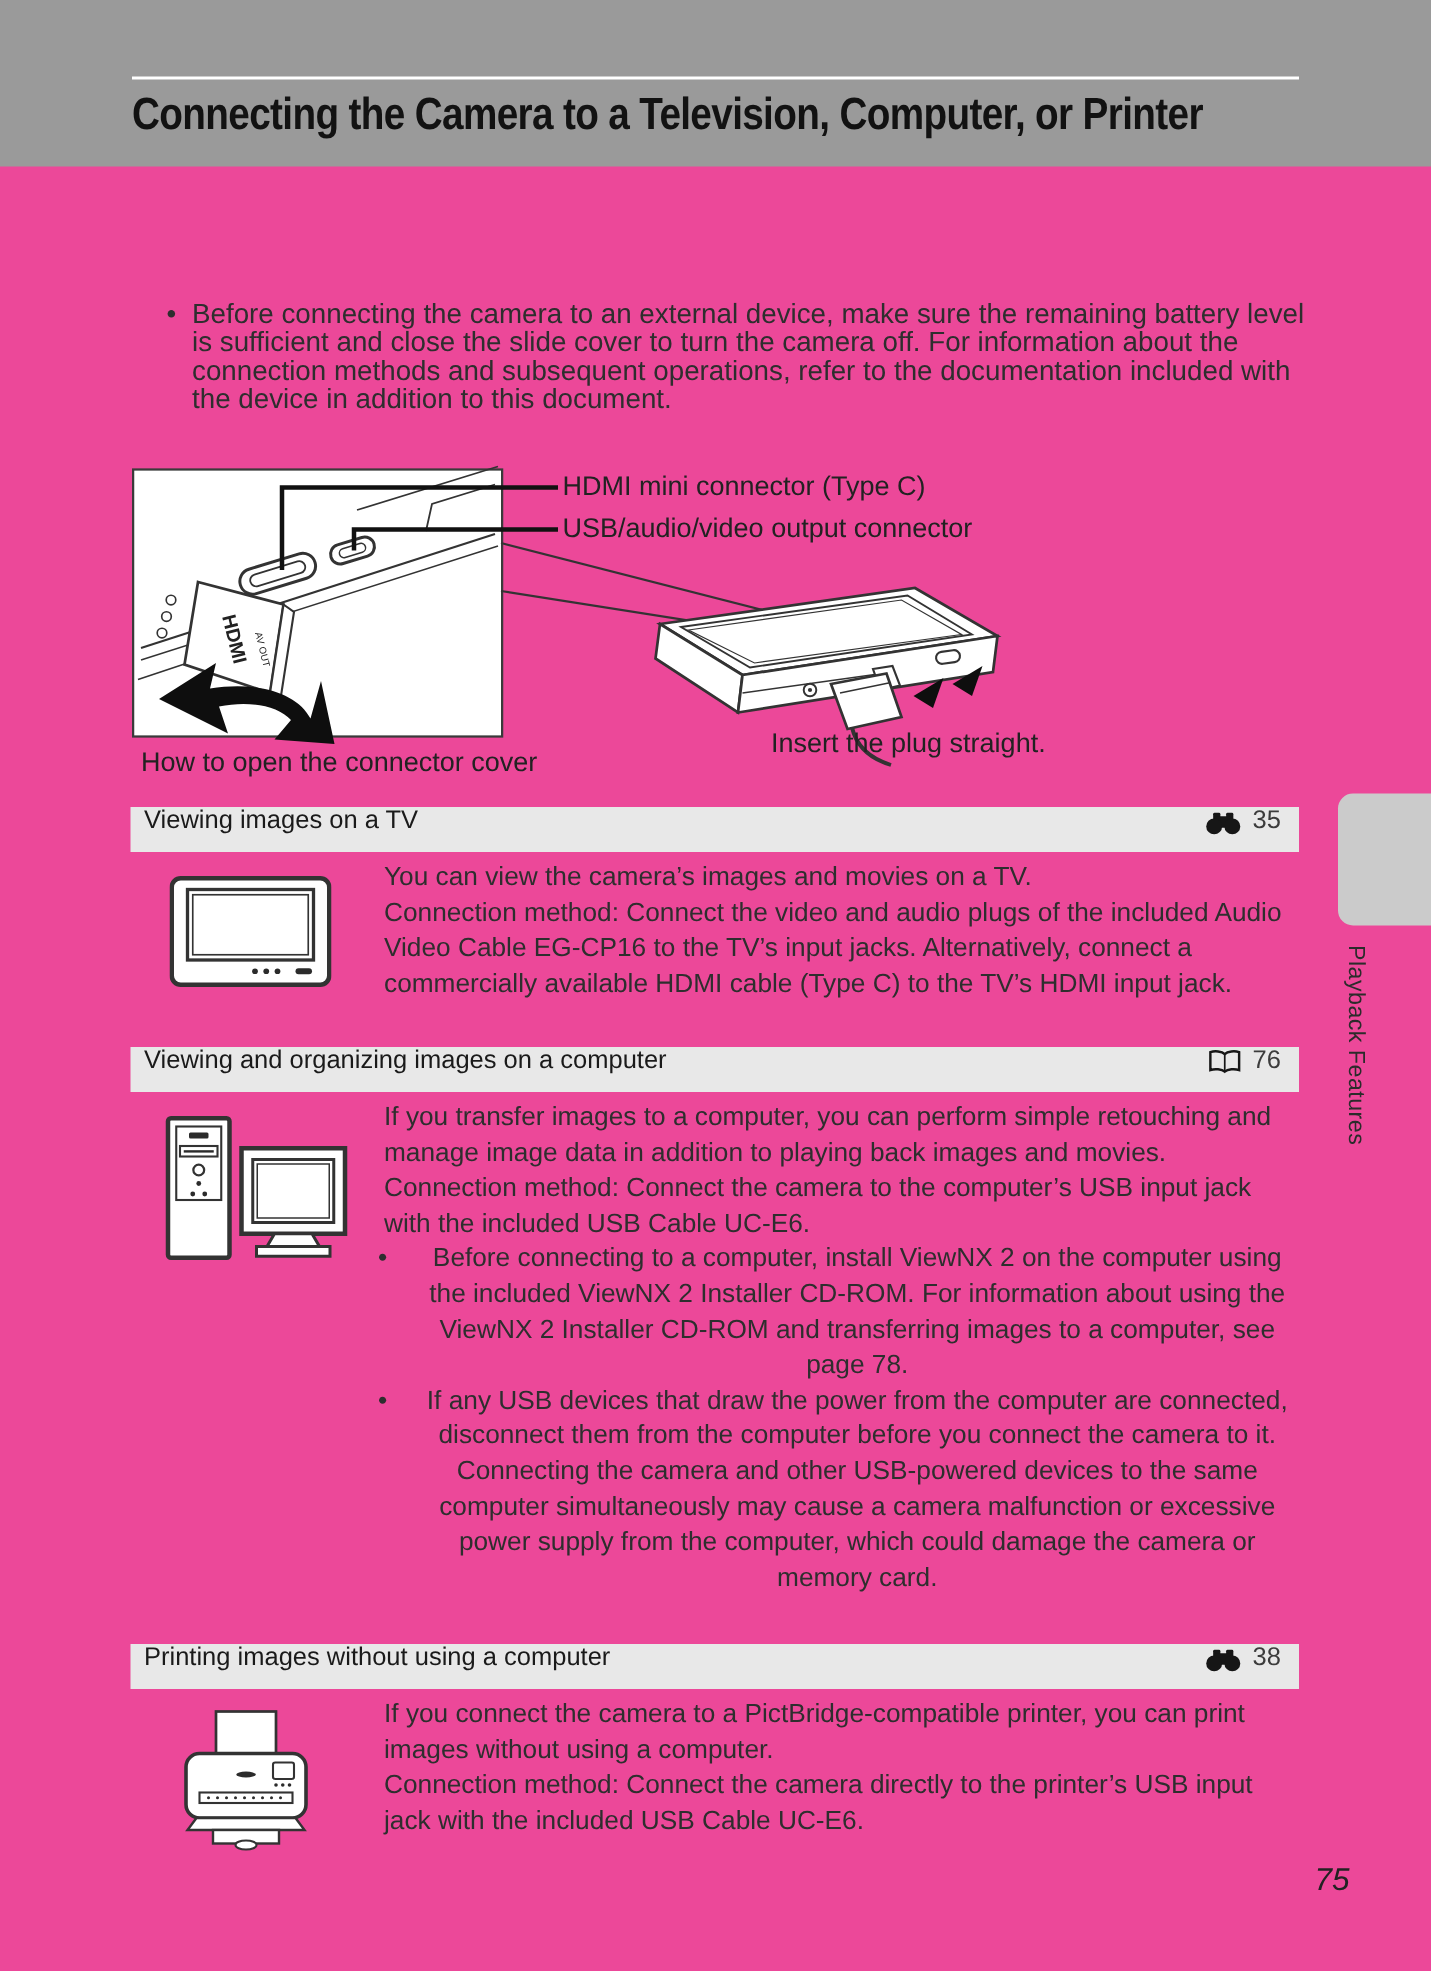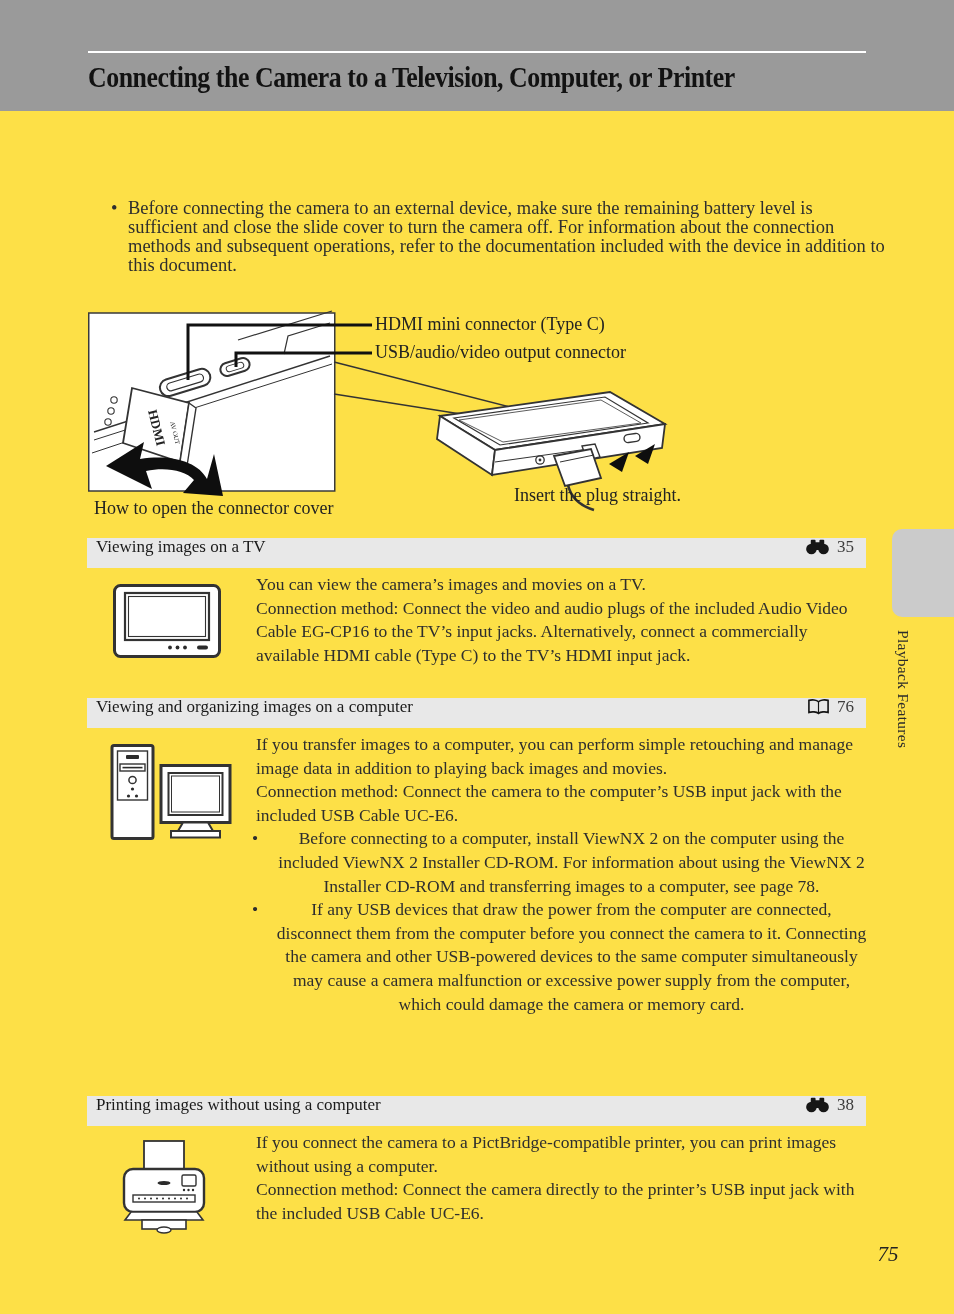--- a/index.html
+++ b/index.html
@@ -1,17 +1,17 @@
 <!DOCTYPE html>
 <html><head>
 <meta charset="utf-8">
 <style>
   html,body{margin:0;padding:0;background:#fff;}
-  .page{position:relative;width:954px;height:1314px;background:#fde047;overflow:hidden;
-        font-family:Liberation Serif, serif;color:#2a2a2a;}
+  .page{position:relative;width:954px;height:1314px;background:#ec4899;overflow:hidden;
+        font-family:Liberation Sans, sans-serif;color:#2a2a2a;}
 
   
   .top-band{position:absolute;left:0;top:0;width:954px;height:111px;background:#9a9a9a;}
   .title-rule{position:absolute;left:88px;top:51px;width:778px;height:2px;background:#ffffff;}
   .page-title{position:absolute;left:88px;top:60px;width:900px;font-size:30px;font-weight:bold;
         color:#121212;letter-spacing:-0.5px;transform:scaleX(.86);transform-origin:0 50%;white-space:nowrap;}
 
   
   .intro{position:absolute;left:88px;top:122px;width:778px;font-size:18.5px;line-height:28.5px;color:#2e2e2e;}
   .intro-bullets{margin:16px;padding:0;list-style:none;position:absolute;left:88px;top:183px;width:782px;
@@ -26,21 +26,21 @@
   .dia-label.l1{left:287px;top:4px;}
   .dia-label.l2{left:287px;top:32px;}
   .dia-caption{position:absolute;font-size:18px;color:#222;white-space:nowrap;}
   .dia-caption.c1{left:6px;top:188px;}
   .dia-caption.c2{left:426px;top:175px;}
 
   
   .section-bar{position:absolute;left:87px;width:779px;height:30px;background:#e8e8e8;
         display:flex;align-items:center;box-sizing:border-box;padding:0 12px 12px 9px;}
   .section-bar .bar-title{font-size:17px;color:#1a1a1a;flex:1;}
-  .section-bar .bar-ref{display:flex;align-items:center;gap:7px;}
+  .section-bar .bar-ref{display:flex;align-items:flex-end;gap:7px;}
   .section-bar .bar-ref .num{font-size:17px;color:#3c3c3c;}
   .bar1{top:538px;} .bar2{top:698px;} .bar3{top:1096px;}
 
   .sec-icon{position:absolute;}
   .tv-icon{left:113px;top:584px;}
   .pc-icon{left:110px;top:744px;}
   .pr-icon{left:118px;top:1139px;}
 
   .sec-body{position:absolute;left:256px;width:611px;font-size:17.5px;line-height:23.6px;color:#2e2e2e;}
   .sec-body p{margin:0;}

